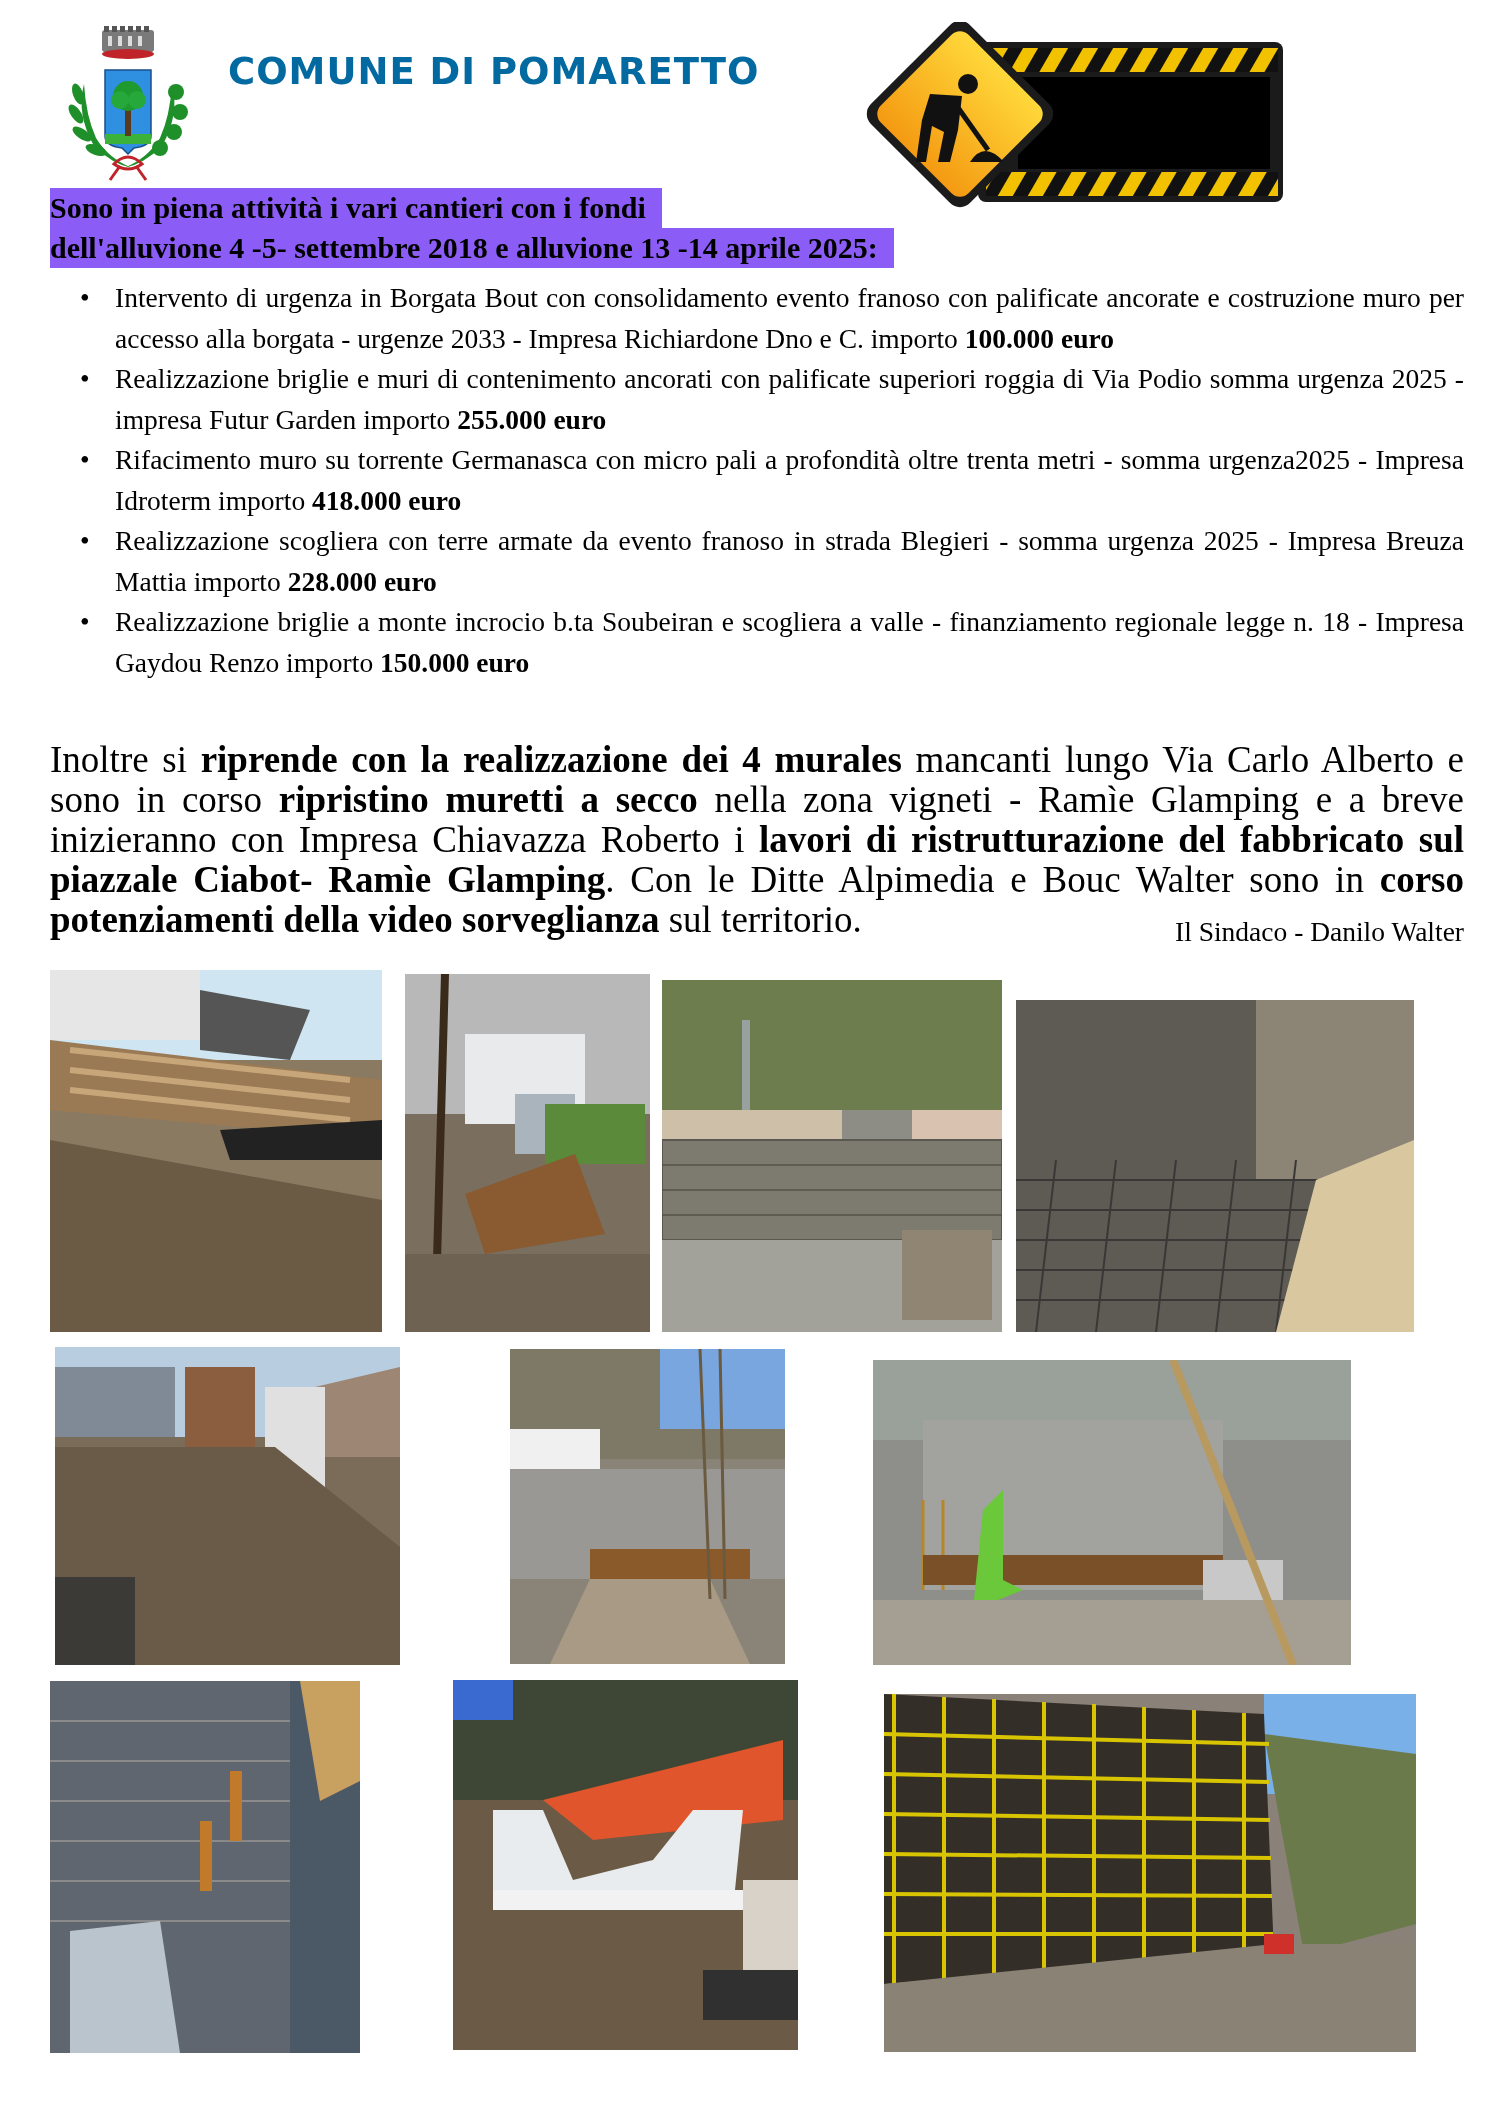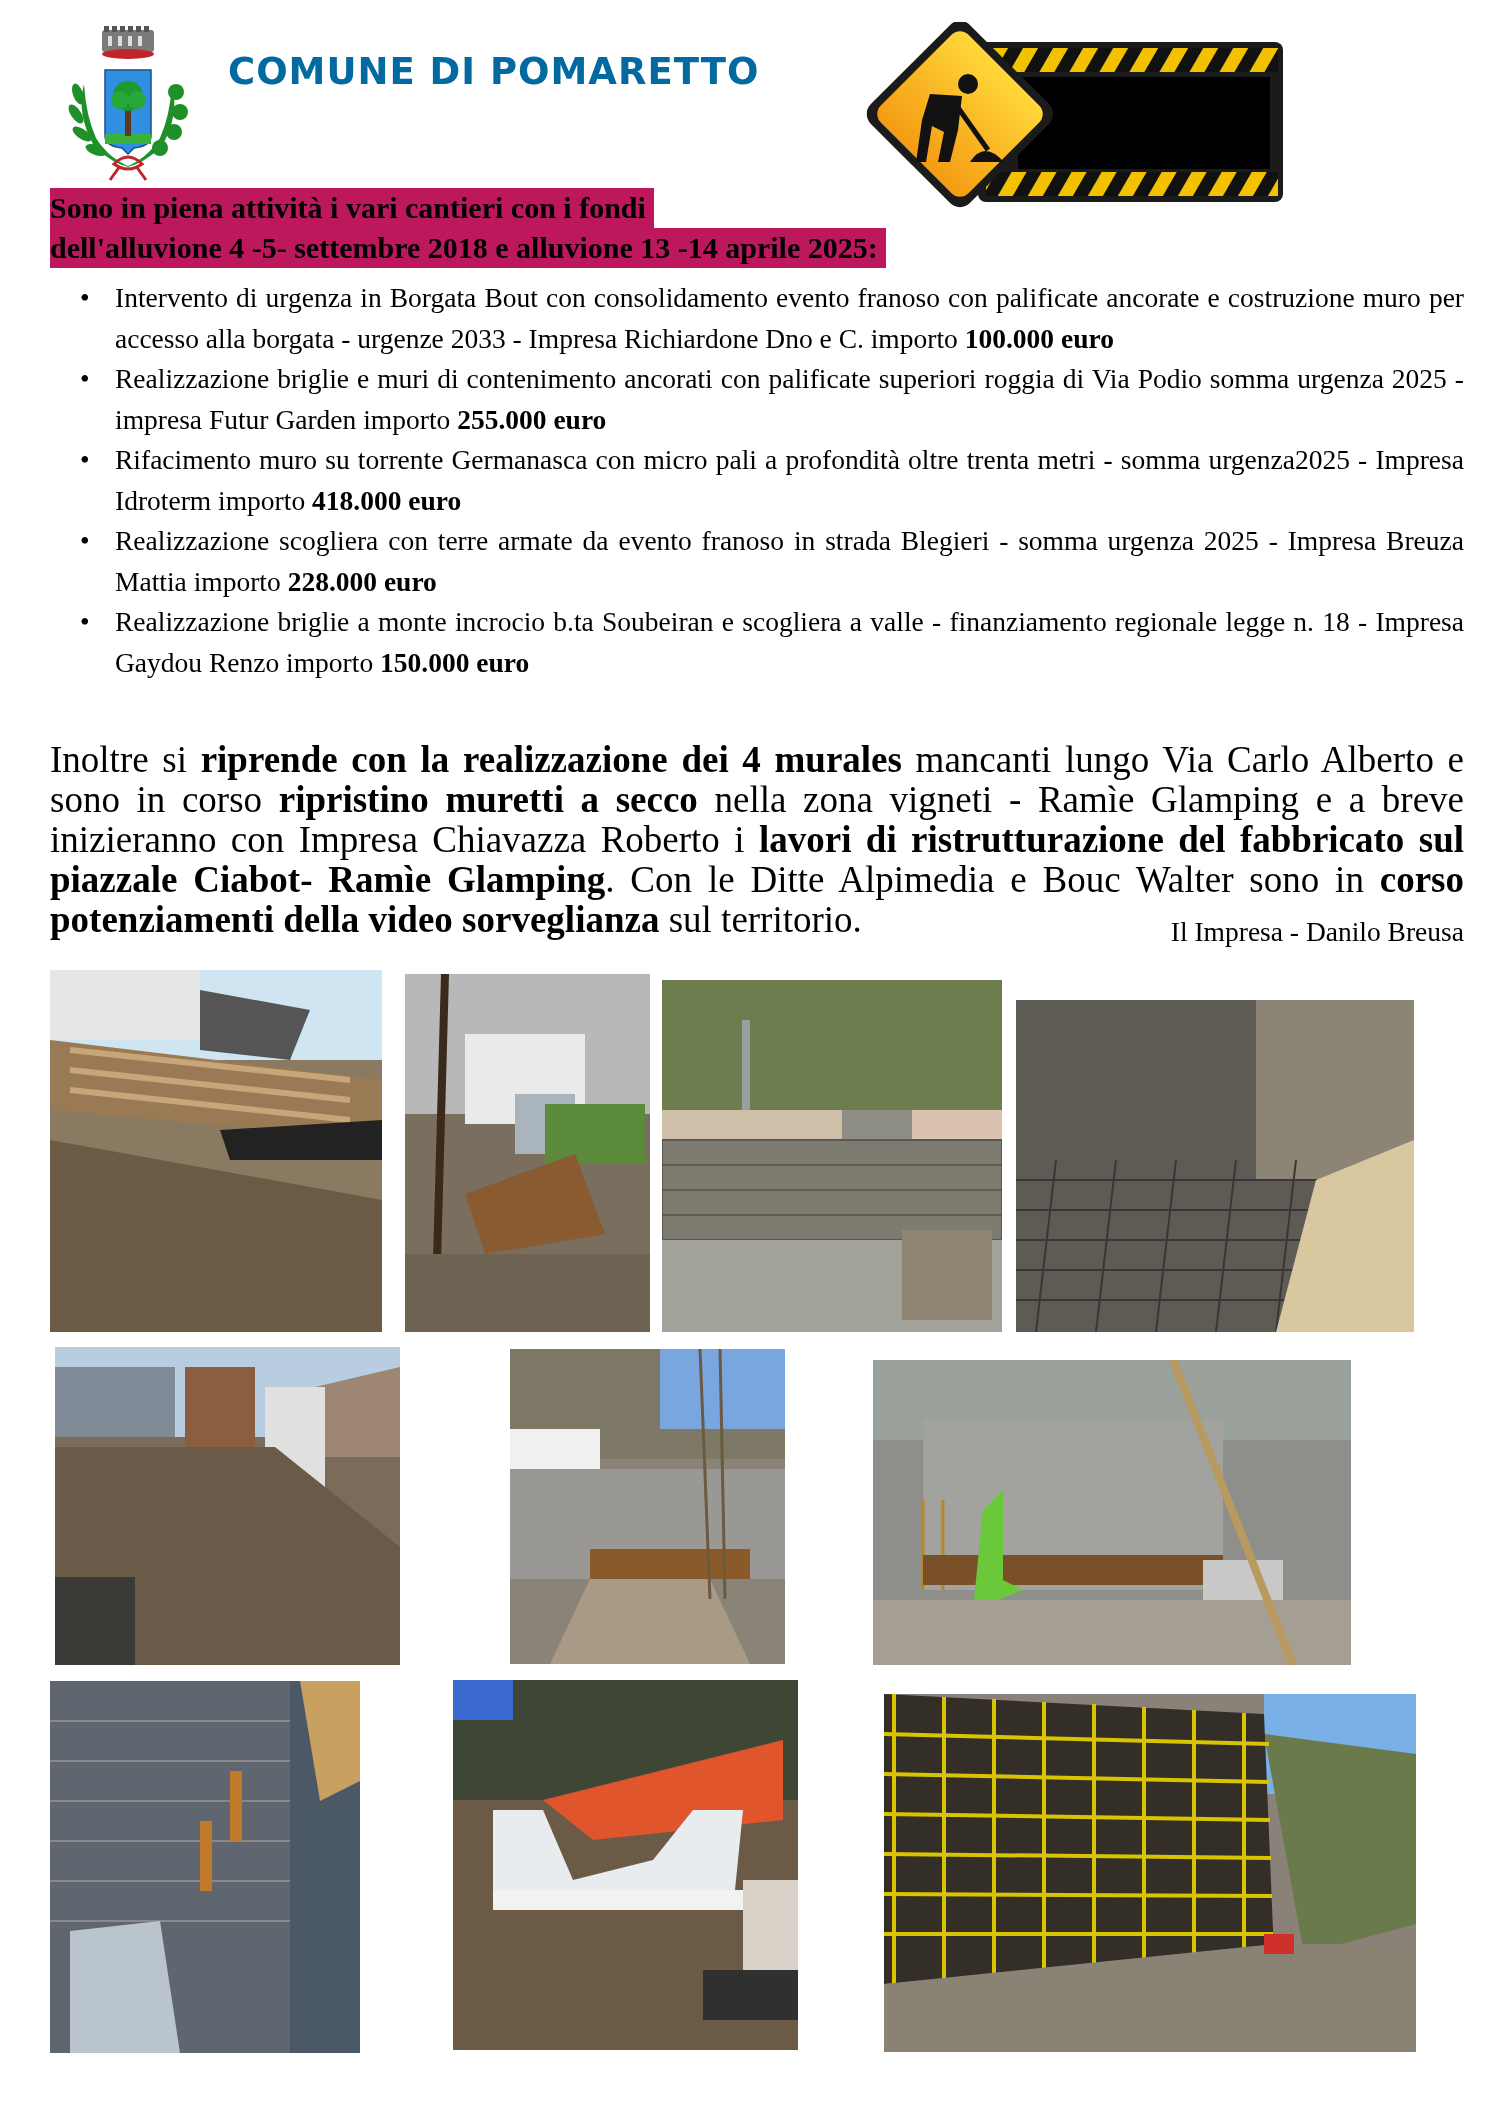--- a/index.html
+++ b/index.html
@@ -8,21 +8,21 @@
 
     
     .logo { left: 48px; top: 24px; width: 160px; height: 160px; }
     .comune-title { left: 228px; top: 50px; font-family: "DejaVu Sans", sans-serif; font-weight: bold; font-size: 37px; letter-spacing: 1px; color: #0369a1; white-space: nowrap; }
 
     .sign { left: 858px; top: 22px; width: 430px; height: 195px; }
     .sign-text { position: absolute; left: 168px; top: 57px; width: 200px; height: 110px; color: #fff; font-family: "DejaVu Sans", sans-serif; font-size: 35px; line-height: 52px; text-align: center; }
 
     
     .headline { left: 50px; top: 188px; font-weight: bold; font-size: 30px; line-height: 40px; }
-    .headline span { background: #be185d; display: inline-block; padding-right: 8px; }
+    .headline span { background: #8b5cf6; display: inline-block; padding-right: 16px; }
 
     
     .items { left: 50px; top: 278px; width: 1414px; margin: 0; padding: 0; list-style: none; font-size: 27.5px; line-height: 40.5px; }
     .items li { position: relative; padding-left: 65px; text-align: justify; text-align-last: left; }
     .items li .bullet { position: absolute; left: 30px; top: 0; }
     .items li b { font-weight: bold; }
 
     
     .para { left: 50px; top: 740px; width: 1414px; font-size: 37px; line-height: 40px; text-align: justify; text-align-last: left; }
     .signature { right: 36px; top: 912px; font-size: 27.5px; line-height: 40px; }
@@ -120,21 +120,21 @@
 <ul class="abs items">
   <li><span class="bullet">•</span><span>Intervento di urgenza   in Borgata Bout con consolidamento evento franoso con palificate ancorate e costruzione muro per accesso alla borgata -  urgenze 2033 - Impresa Richiardone Dno e C. importo </span><b>100.000 euro</b></li>
   <li><span class="bullet">•</span><span>Realizzazione briglie e muri di contenimento ancorati con palificate superiori  roggia di Via Podio  somma urgenza 2025 - impresa Futur Garden importo </span><b>255.000 euro</b></li>
   <li><span class="bullet">•</span><span>Rifacimento muro su torrente Germanasca con micro pali a profondità oltre trenta metri -  somma urgenza2025 - Impresa Idroterm   importo </span><b>418.000 euro</b></li>
   <li><span class="bullet">•</span><span>Realizzazione scogliera con terre armate da evento franoso in strada Blegieri - somma urgenza 2025 - Impresa   Breuza Mattia importo </span><b>228.000 euro</b></li>
   <li><span class="bullet">•</span><span>Realizzazione briglie a monte incrocio b.ta Soubeiran e scogliera a valle - finanziamento regionale legge n. 18 -  Impresa Gaydou Renzo    importo </span><b>150.000 euro</b></li>
 </ul>
 
 <p class="abs para" style="margin:0;"><span>Inoltre si </span><b>riprende con la realizzazione dei 4 murales</b><span> mancanti lungo Via Carlo Alberto e   sono in corso </span><b>ripristino muretti a secco</b><span> nella zona vigneti - Ramìe Glamping e a breve inizieranno con Impresa Chiavazza Roberto i </span><b>lavori di ristrutturazione del fabbricato sul piazzale Ciabot- Ramìe Glamping</b><span>. Con le Ditte Alpimedia e Bouc Walter sono in </span><b>corso potenziamenti della video sorveglianza</b><span> sul territorio.</span></p>
 
-<div class="abs signature">Il Impresa - Danilo Breusa</div>
+<div class="abs signature">Il Sindaco - Danilo Walter</div>
 
 <div class="abs photo" style="left:50px;top:970px;width:332px;height:362px;">
   <svg viewBox="0 0 332 362" preserveAspectRatio="none">
     <rect width="332" height="362" fill="#8a7a62"></rect>
     <rect width="332" height="90" fill="#cfe6f2"></rect>
     <rect x="0" y="0" width="150" height="70" fill="#e6e6e6"></rect>
     <polygon points="150,20 260,40 240,90 150,80" fill="#555"></polygon>
     <polygon points="0,70 332,110 332,170 0,140" fill="#9a7a55"></polygon>
     <g stroke="#c7a77a" stroke-width="6">
         <line x1="20" y1="80" x2="300" y2="110"></line>

